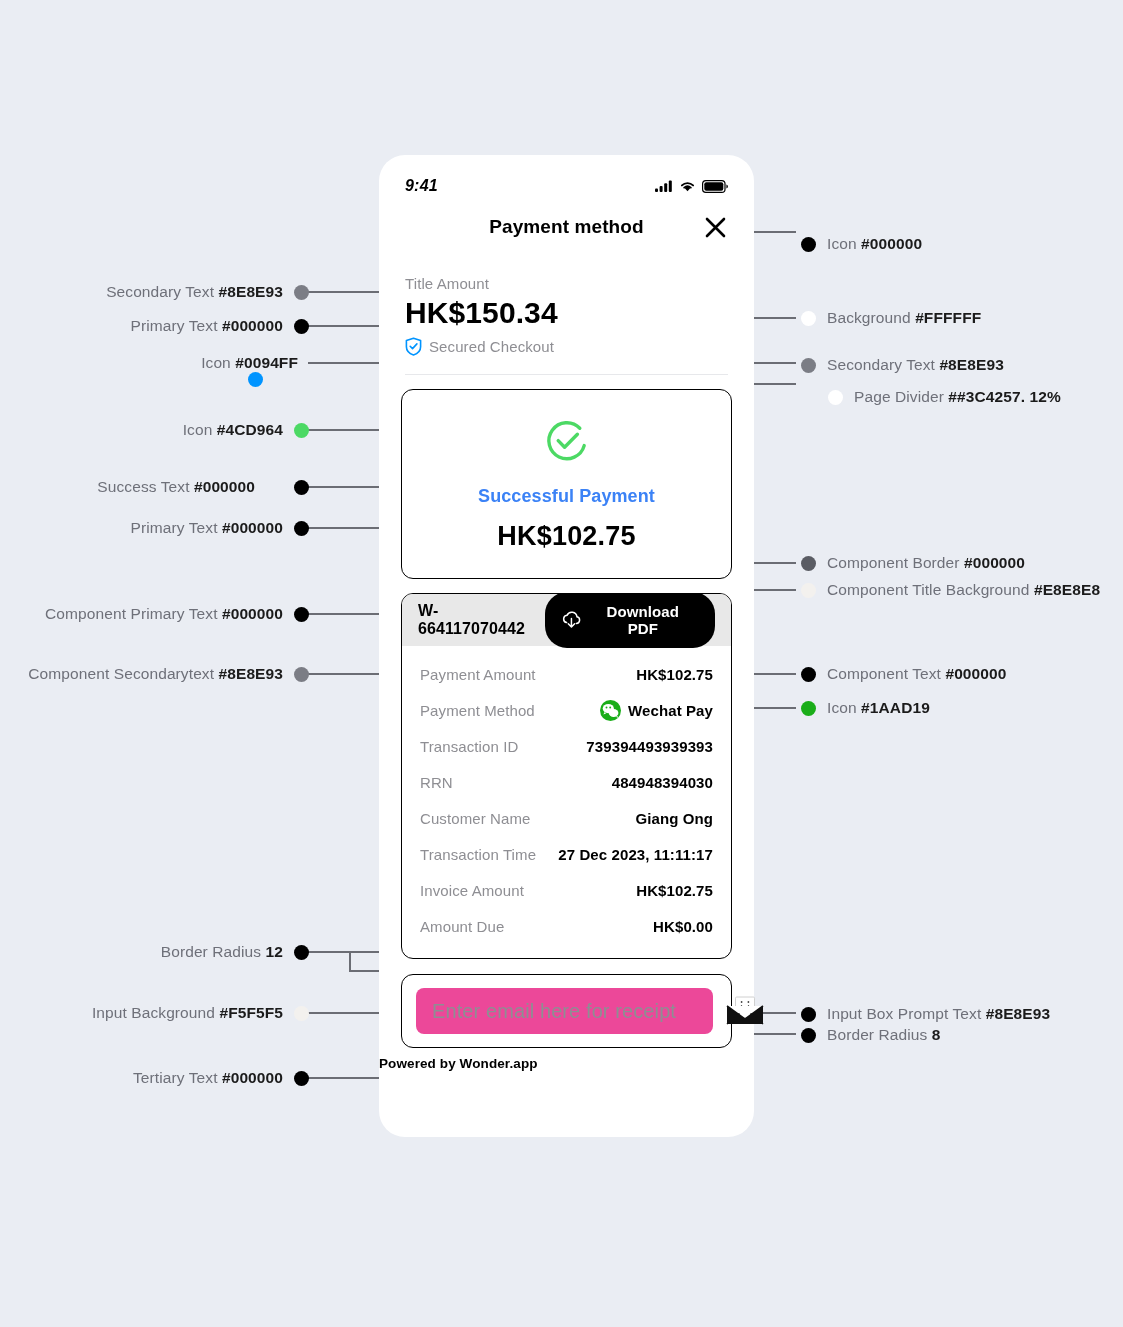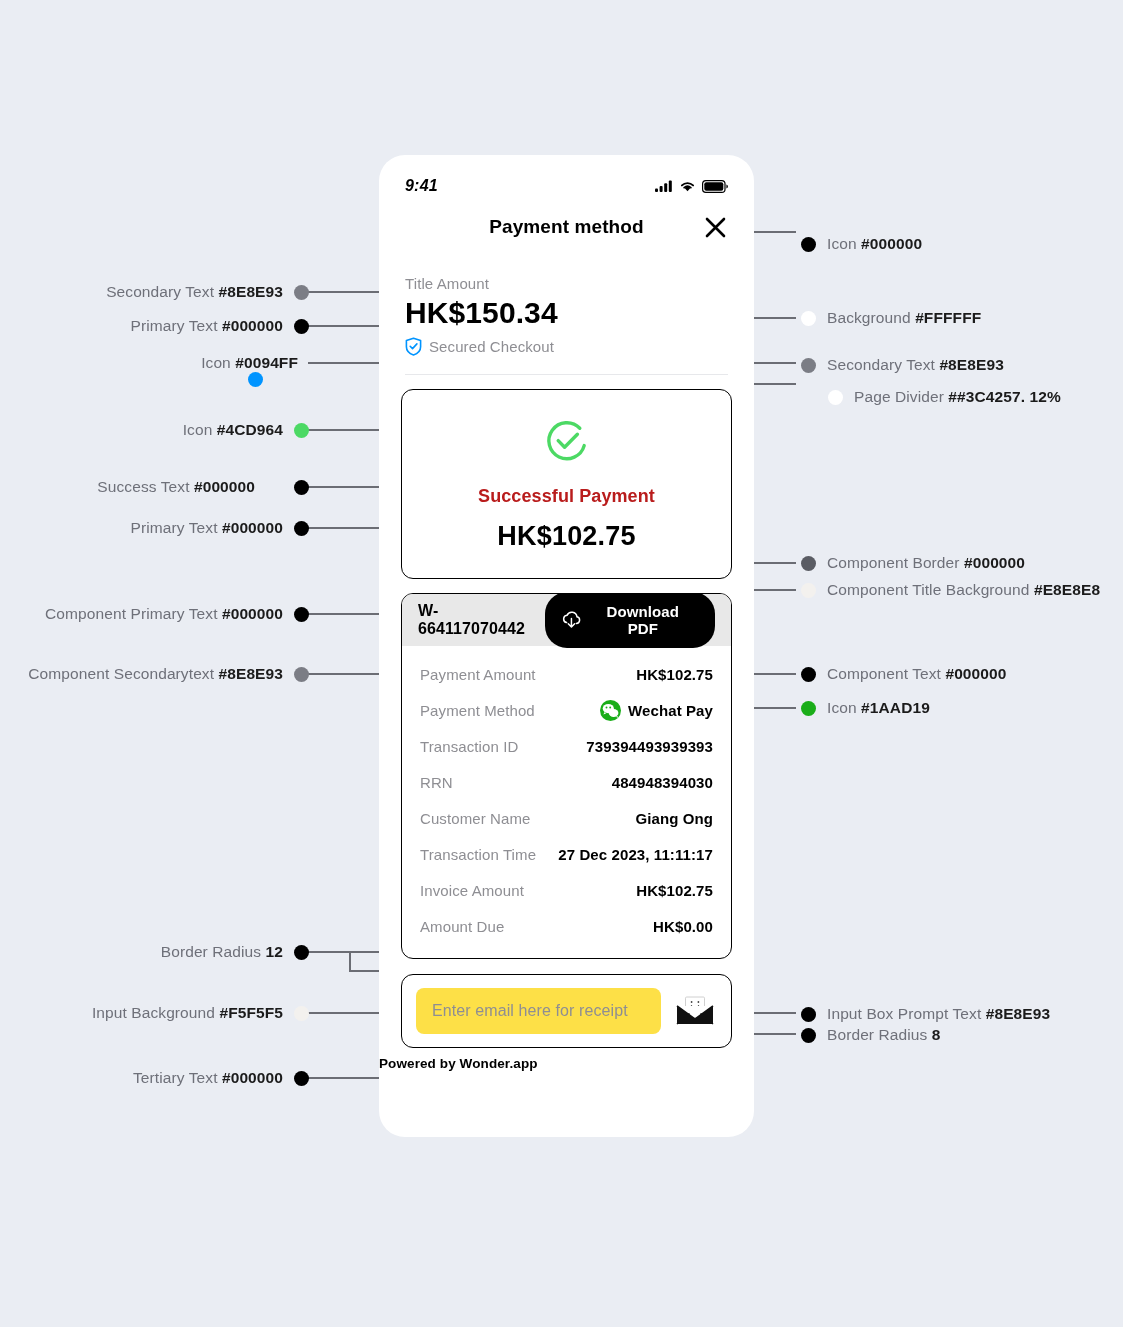--- a/index.html
+++ b/index.html
@@ -55,21 +55,21 @@
   .total-amount { font-size: 30px; font-weight: 700; color: #000; letter-spacing: .1px; margin-top: 4px; }
   .secured { display: flex; align-items: center; gap: 7px; margin-top: 7px; }
   .secured-text { font-size: 15px; color: #8e8e93; letter-spacing: .1px; }
   .divider { height: 1px; background: rgba(60,66,87,.12); margin: 18px 26px 0 26px; }
 
   
   .success-card {
     margin: 14px 22px 0 22px; border: 1.6px solid #000; border-radius: 12px;
     padding: 24px 0 26px 0; text-align: center; background: #fff;
   }
-  .success-title { font-size: 18px; font-weight: 700; color: #b91c1c; margin-top: 14px; letter-spacing: .1px; }
+  .success-title { font-size: 18px; font-weight: 700; color: #3b82f6; margin-top: 14px; letter-spacing: .1px; }
   .success-amount { font-size: 27px; font-weight: 700; color: #000; margin-top: 14px; letter-spacing: .2px; }
 
   
   .receipt {
     margin: 14px 22px 0 22px; border: 1.6px solid #000; border-radius: 12px;
     overflow: hidden; background: #fff;
   }
   .receipt-head {
     background: #e8e8e8; display: flex; align-items: center;
     justify-content: space-between; padding: 14px 16px; height: 52px;
@@ -86,22 +86,22 @@
   .row-label { font-size: 15px; color: #8e8e93; letter-spacing: .1px; }
   .row-value { font-size: 15px; font-weight: 700; color: #000; letter-spacing: .1px;
                display: flex; align-items: center; gap: 7px; }
 
   
   .email-card {
     margin: 15px 22px 0 22px; border: 1.6px solid #000; border-radius: 12px;
     padding: 13px 14px; display: flex; align-items: center; gap: 12px; background: #fff;
   }
   .email-input {
-    flex: 1; background: #fde047; border: none; border-radius: 8px;
-    height: 46px; padding: 0 16px; font-size: 16px; color: #000;
+    flex: 1; background: #ec4899; border: none; border-radius: 8px;
+    height: 46px; padding: 0 16px; font-size: 20px; color: #000;
     font-family: "Liberation Sans", sans-serif; letter-spacing: .1px;
   }
   .email-input::placeholder { color: #8e8e93; }
   .email-icon { width: 44px; height: 40px; display: flex; align-items: center; justify-content: center; }
 
   .powered { text-align: left; font-size: 13.5px; font-weight: 700; color: #000;
              margin-top: 8px; letter-spacing: .1px; }
 </style>
 </head>
 <body>

